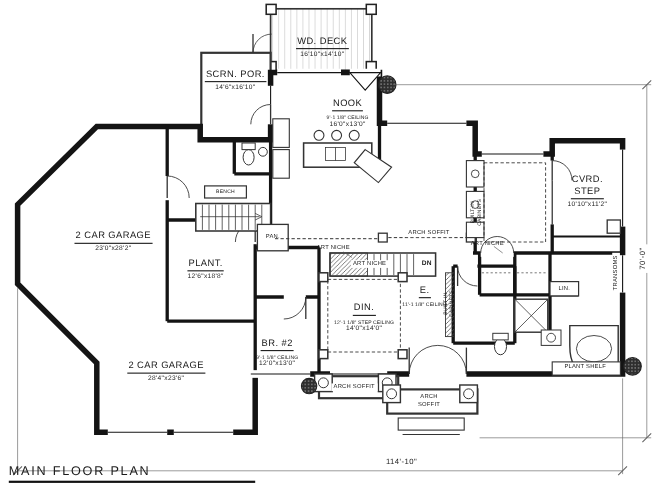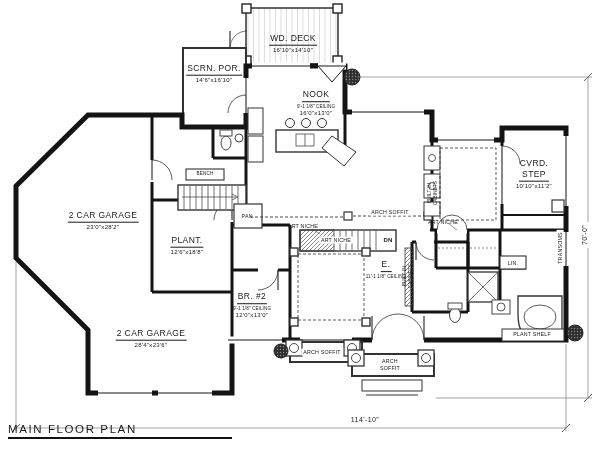--- a/index.html
+++ b/index.html
@@ -254,21 +254,22 @@
   </g>
 </svg>
 
 <div class="lbl" style="left:293px;top:40px"><div class="room-name">WD. DECK</div><div class="room-dims">16'10"x14'10"</div></div>
 <div class="lbl" style="left:214px;top:70px"><div class="room-name">SCRN. POR.</div><div class="room-dims">14'6"x16'10"</div></div>
 <div class="lbl" style="left:316px;top:100px"><div class="room-name">NOOK</div><div class="room-ceil">9'-1 1/8" CEILING</div><div class="room-dims">16'0"x13'0"</div></div>
 <div class="lbl" style="left:534px;top:174px"><div class="room-name">CVRD.
 STEP</div><div class="room-dims">10'10"x11'2"</div></div>
 <div class="lbl" style="left:103px;top:217px"><div class="room-name">2 CAR GARAGE</div><div class="room-dims">23'0"x28'2"</div></div>
 <div class="lbl" style="left:187px;top:242px"><div class="room-name">PLANT.</div><div class="room-dims">12'6"x18'8"</div></div>
-<div class="lbl" style="left:252px;top:302px"><div class="room-name">BR. #2</div><div class="room-ceil">9'-1 1/8" CEILING</div><div class="room-dims">12'0"x13'0"</div></div>
+<div class="lbl" style="left:252px;top:318px"><div class="room-name">BR. #2</div><div class="room-ceil">9'-1 1/8" CEILING</div><div class="room-dims">12'0"x13'0"</div></div>
+<div class="lbl" style="left:331px;top:286px"><div class="room-name">DIN.</div><div class="room-ceil">12'-1 1/8" STEP CEILING</div><div class="room-dims">14'0"x14'0"</div></div>
 <div class="lbl" style="left:386px;top:266px"><div class="room-name">E.</div><div class="room-ceil">11'-1 1/8" CEILING</div></div>
 <div class="lbl" style="left:151px;top:335px"><div class="room-name">2 CAR GARAGE</div><div class="room-dims">28'4"x23'6"</div></div>
 
 <div class="lbl callout small" style="left:205px;top:174px">BENCH</div>
 <div class="lbl callout" style="left:248px;top:216px">PAN.</div>
 <div class="lbl callout" style="left:303px;top:226px">ART NICHE</div>
 <div class="lbl callout bg" style="left:336px;top:240px">ART NICHE</div>
 <div class="lbl callout" style="left:443px;top:222px">ART NICHE</div>
 <div class="lbl callout bg" style="left:390px;top:212px">ARCH SOFFIT</div>
 <div class="lbl callout dn bg" style="left:388px;top:241px">DN</div>

